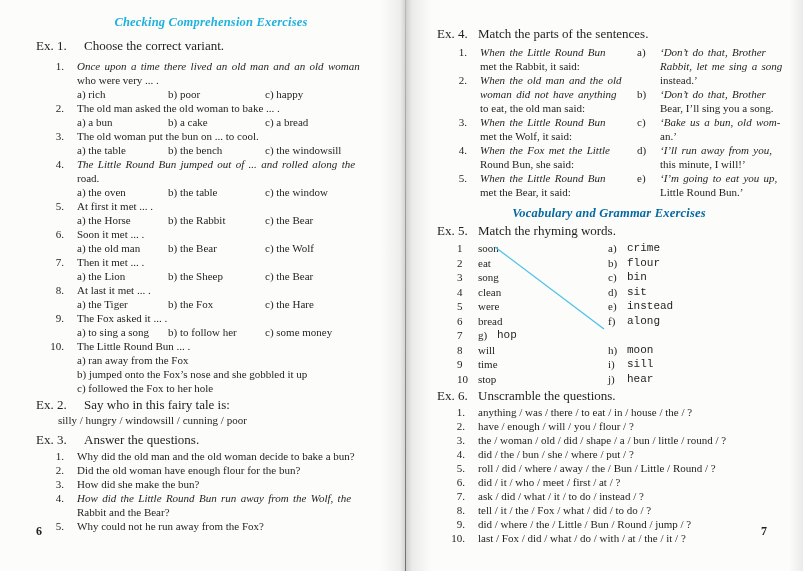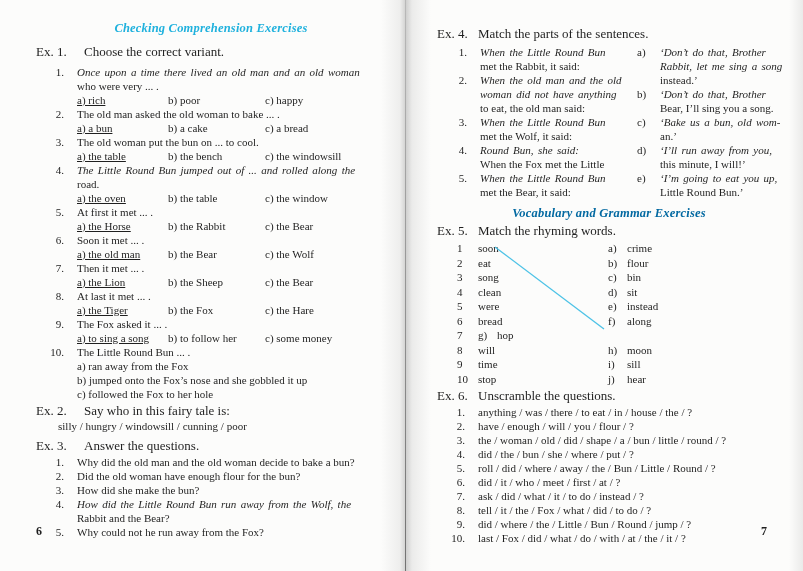--- a/index.html
+++ b/index.html
@@ -1,39 +1,39 @@
 <!DOCTYPE html>
 <html><head>
 <meta charset="utf-8">
 <style>
   html,body{margin:0;padding:0;background:#ffffff;}
   .spread{position:relative;width:803px;height:571px;background:#fcfcfb;overflow:hidden;
           font-family:"Liberation Serif","DejaVu Serif",serif;color:#1f1f1f;font-size:11px;}
   .page{position:absolute;top:0;height:571px;box-sizing:border-box;}
-  .page.left{left:0;width:404px;padding:14px 18px 0 36px;}
+  .page.left{left:0;width:404px;padding:8px 18px 0 36px;}
   .page.right{left:412px;width:391px;padding:12px 22px 0 25px;}
 
   .section-title{text-align:center;font-weight:bold;font-style:italic;font-size:12.5px;
                  letter-spacing:.2px;margin-top:6px;line-height:16px;}
   .ex-head{display:flex;font-weight:normal;font-size:13px;line-height:15px;}
   .page.left .ex-label{width:48px;flex:none;}
   .page.right .ex-label{width:41px;flex:none;}
   .ex-title{flex:1;}
 
   
   .item{display:flex;line-height:14px;}
   .num{width:41px;flex:none;text-align:right;padding-right:13px;box-sizing:border-box;}
   .body,.lines{flex:1;min-width:0;}
   .ln{white-space:nowrap;}
   .lines > .ln:not(:only-child):not(:last-child){word-spacing:1.6px;font-style:italic;}
 
   
   .opts{display:flex;line-height:14px;}
   .opt{white-space:nowrap;}
-  .o0{width:91px;flex:none;text-decoration:underline;}
+  .o0{width:91px;flex:none;}
   .o1{width:97px;flex:none;}
   .o2{flex:1;}
 
   #ex1-items{margin-top:6px;}
   #ex2-text{margin-left:22px;line-height:15px;margin-top:1px;}
   #ex3-items{margin-top:2px;}
   .gap8{margin-top:8px;} .gap4{margin-top:4px;} .gap2{margin-top:2px;}
 
   
   .ex4-cols{display:flex;margin-top:4px;}
@@ -42,21 +42,21 @@
   .m-item{display:flex;line-height:14px;}
   .m-num{width:43px;flex:none;text-align:right;padding-right:13px;box-sizing:border-box;}
   .m-letter{width:23px;flex:none;}
 
   
   #ex5-wrap{position:relative;margin-left:20px;margin-top:3px;}
   .ex5-row{display:flex;line-height:14.5px;}
   .r-num{width:21px;flex:none;}
   .r-word{width:130px;flex:none;white-space:nowrap;}
   .r-letter{width:19px;flex:none;}
-  .r-word2{flex:1;white-space:nowrap;}
+  .r-word2{flex:1;white-space:nowrap;font-family:Liberation Mono, monospace;}
   .match-line-svg{position:absolute;left:0;top:0;pointer-events:none;}
 
   #ex6-items{margin-top:2px;}
   #ex6-items .item{line-height:14px;}
 
   .pageno{position:absolute;top:524px;font-weight:bold;font-size:12px;}
   .pageno.l{left:36px;}
   .pageno.r{right:36px;}
 
   
@@ -285,22 +285,22 @@
           <div class="m-item">
             <div class="m-num">3.</div>
             <div class="lines">
               <div class="ln">When the Little Round Bun</div>
               <div class="ln">met the Wolf, it said:</div>
             </div>
           </div>
           <div class="m-item">
             <div class="m-num">4.</div>
             <div class="lines">
+              <div class="ln">When the Fox met the Little</div>
               <div class="ln">Round Bun, she said:</div>
-              <div class="ln">When the Fox met the Little</div>
             </div>
           </div>
           <div class="m-item">
             <div class="m-num">5.</div>
             <div class="lines">
               <div class="ln">When the Little Round Bun</div>
               <div class="ln">met the Bear, it said:</div>
             </div>
           </div>
         </div>

